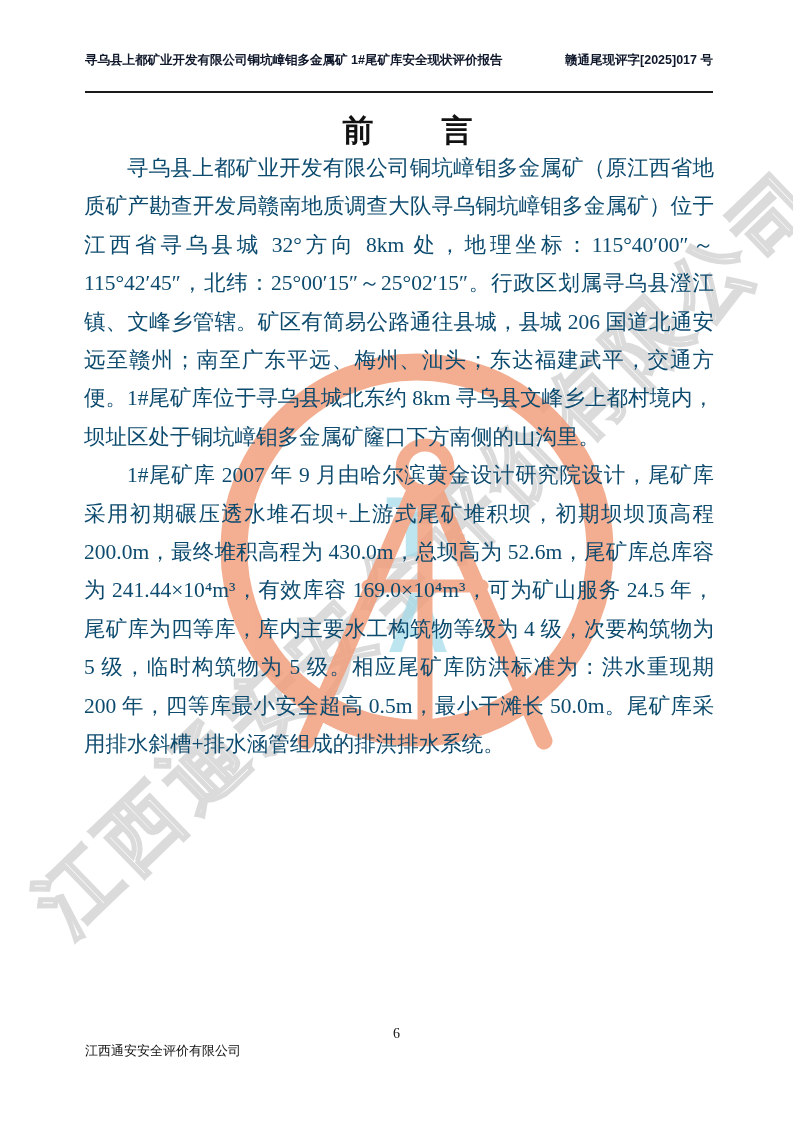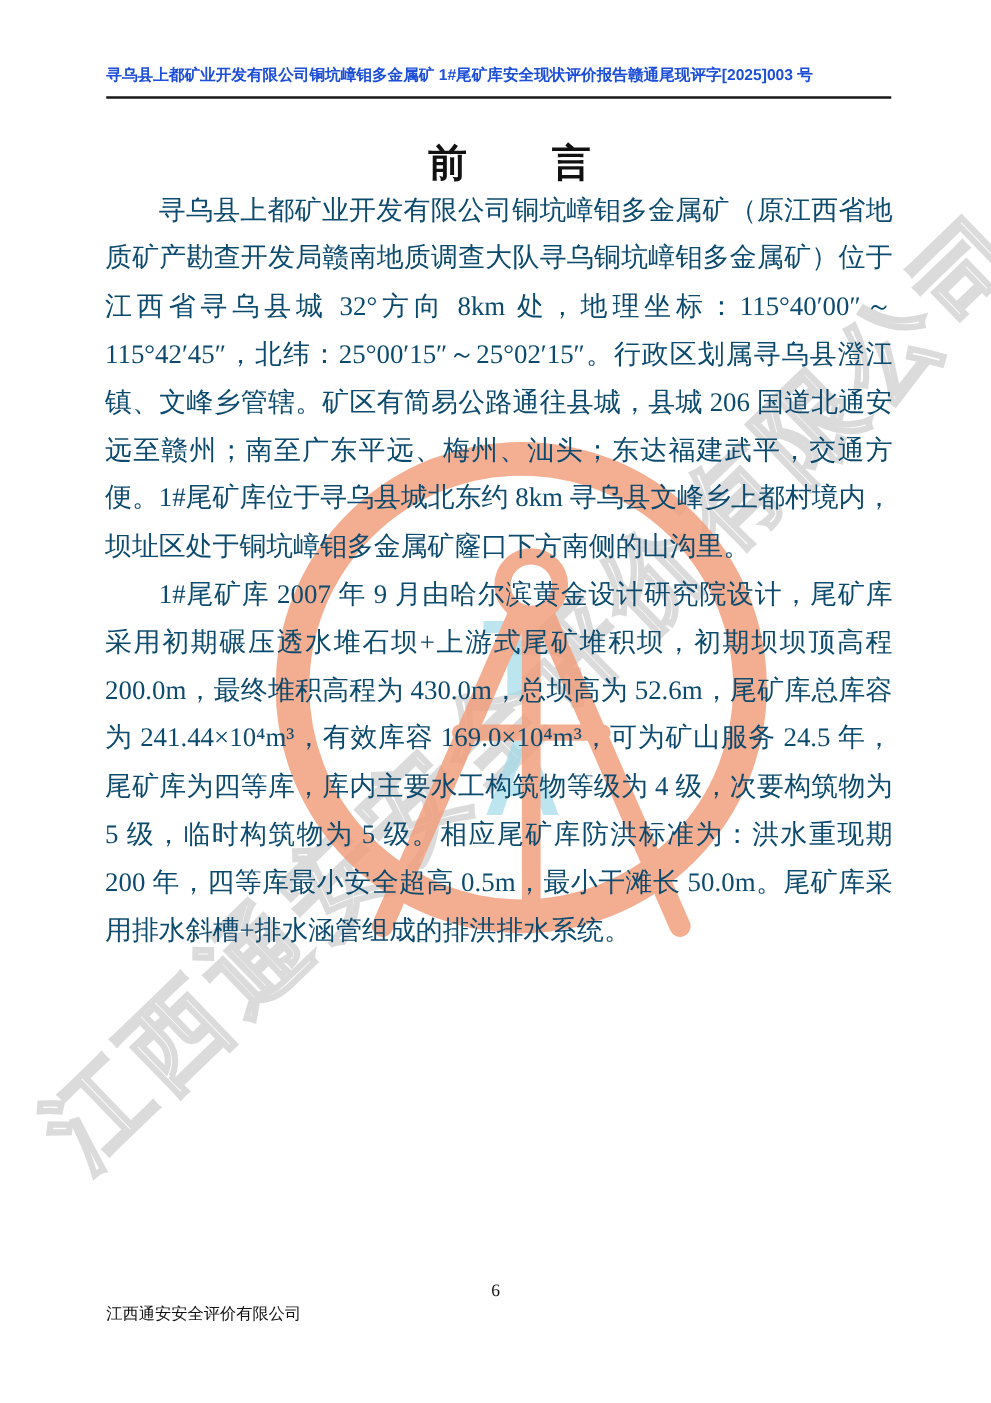--- a/index.html
+++ b/index.html
@@ -52,28 +52,28 @@
 
   
   .content { position: absolute; inset: 0; z-index: 1; }
 
   .header {
     position: absolute;
     top: 52px;
     left: 85px;
     width: 628px;
     display: flex;
-    justify-content: flex-start;
+    justify-content: space-between;
     align-items: flex-end;
     border-bottom: 2px solid #1a1a1a;
-    padding-bottom: 8px;
+    padding-bottom: 22px;
     font-family: "Liberation Sans", sans-serif;
     font-size: 12.5px;
     font-weight: bold;
-    color: #1d4ed8;
+    color: #0f172a;
   }
   .header .header-right { font-weight: bold; }
 
   .doc-title {
     position: absolute;
     top: 98px;
     left: 0;
     width: 100%;
     margin: 12px;
     text-align: center;
@@ -141,21 +141,21 @@
         <path d="M368 586 L482 586" stroke="#F19C79" stroke-width="13" stroke-linecap="round"></path>
       </g>
     </svg>
 
   </div>
 
   <div class="content">
 
     <div class="header">
       <span class="header-left">寻乌县上都矿业开发有限公司铜坑嶂钼多金属矿 1#尾矿库安全现状评价报告</span>
-      <span class="header-right">赣通尾现评字[2025]003 号</span>
+      <span class="header-right">赣通尾现评字[2025]017 号</span>
     </div>
 
     <h1 class="doc-title">前　　言</h1>
 
     <div class="body-text">
       <p>寻乌县上都矿业开发有限公司铜坑嶂钼多金属矿（原江西省地质矿产勘查开发局赣南地质调查大队寻乌铜坑嶂钼多金属矿）位于江西省寻乌县城 32°方向 8km 处，地理坐标：115°40′00″～115°42′45″，北纬：25°00′15″～25°02′15″。行政区划属寻乌县澄江镇、文峰乡管辖。矿区有简易公路通往县城，县城 206 国道北通安远至赣州；南至广东平远、梅州、汕头；东达福建武平，交通方便。1#尾矿库位于寻乌县城北东约 8km 寻乌县文峰乡上都村境内，坝址区处于铜坑嶂钼多金属矿窿口下方南侧的山沟里。</p>
       <p>1#尾矿库 2007 年 9 月由哈尔滨黄金设计研究院设计，尾矿库采用初期碾压透水堆石坝+上游式尾矿堆积坝，初期坝坝顶高程 200.0m，最终堆积高程为 430.0m，总坝高为 52.6m，尾矿库总库容为 241.44×10⁴m³，有效库容 169.0×10⁴m³，可为矿山服务 24.5 年，尾矿库为四等库，库内主要水工构筑物等级为 4 级，次要构筑物为 5 级，临时构筑物为 5 级。相应尾矿库防洪标准为：洪水重现期 200 年，四等库最小安全超高 0.5m，最小干滩长 50.0m。尾矿库采用排水斜槽+排水涵管组成的排洪排水系统。</p>
     </div>
 
     <div class="page-number">6</div>

